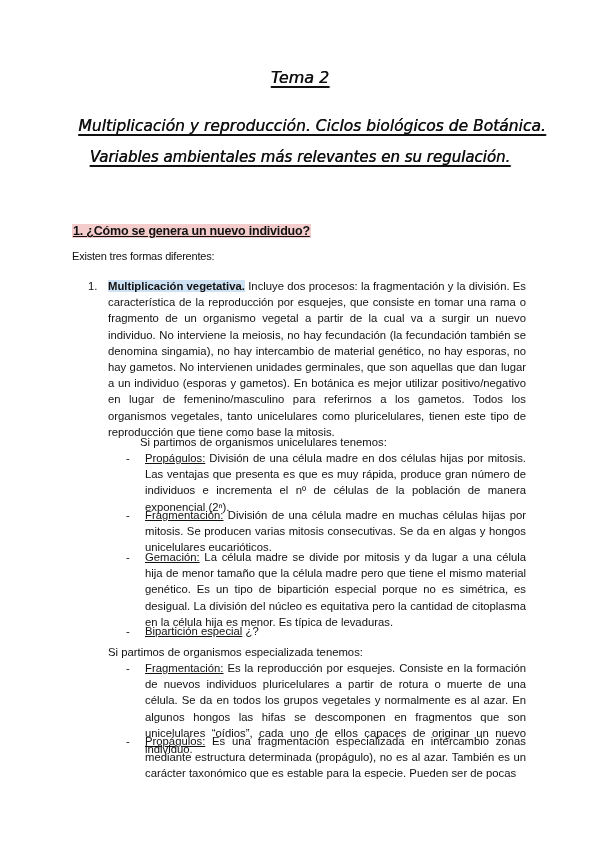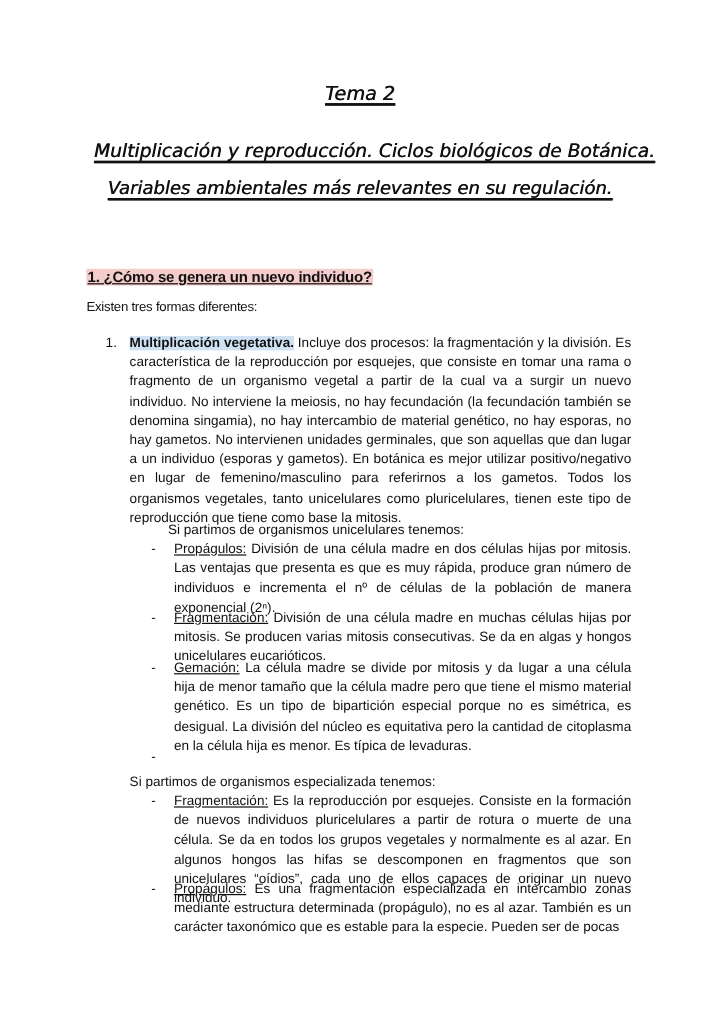--- a/index.html
+++ b/index.html
@@ -54,20 +54,21 @@
   <div class="dash" style="top:450px">-</div>
   <div class="btext" style="top:450px"><span class="term">Propágulos:</span><span> División de una célula madre en dos células hijas por mitosis. Las ventajas que presenta es que es muy rápida, produce gran número de individuos e incrementa el nº de células de la población de manera exponencial (2ⁿ).</span></div>
 
   <div class="dash" style="top:507px">-</div>
   <div class="btext" style="top:507px"><span class="term">Fragmentación:</span><span> División de una célula madre en muchas células hijas por mitosis. Se producen varias mitosis consecutivas. Se da en algas y hongos unicelulares eucarióticos.</span></div>
 
   <div class="dash" style="top:549px">-</div>
   <div class="btext" style="top:549px"><span class="term">Gemación:</span><span> La célula madre se divide por mitosis y da lugar a una célula hija de menor tamaño que la célula madre pero que tiene el mismo material genético. Es un tipo de bipartición especial porque no es simétrica, es desigual. La división del núcleo es equitativa pero la cantidad de citoplasma en la célula hija es menor. Es típica de levaduras.</span></div>
 
   <div class="dash" style="top:623px">-</div>
+  <div class="btext" style="top:623px"><span class="term">Bipartición especial</span><span> ¿?</span></div>
 
   <div class="sub s2">Si partimos de organismos especializada tenemos:</div>
 
   <div class="dash" style="top:660px">-</div>
   <div class="btext" style="top:660px"><span class="term">Fragmentación:</span><span> Es la reproducción por esquejes. Consiste en la formación de nuevos individuos pluricelulares a partir de rotura o muerte de una célula. Se da en todos los grupos vegetales y normalmente es al azar. En algunos hongos las hifas se descomponen en fragmentos que son unicelulares “oídios”, cada uno de ellos capaces de originar un nuevo individuo.</span></div>
 
   <div class="dash" style="top:733px">-</div>
   <div class="btext" style="top:733px"><span class="term">Propágulos:</span><span> Es una fragmentación especializada en intercambio zonas mediante estructura determinada (propágulo), no es al azar. También es un carácter taxonómico que es estable para la especie. Pueden ser de pocas</span></div>
 
 </div>

